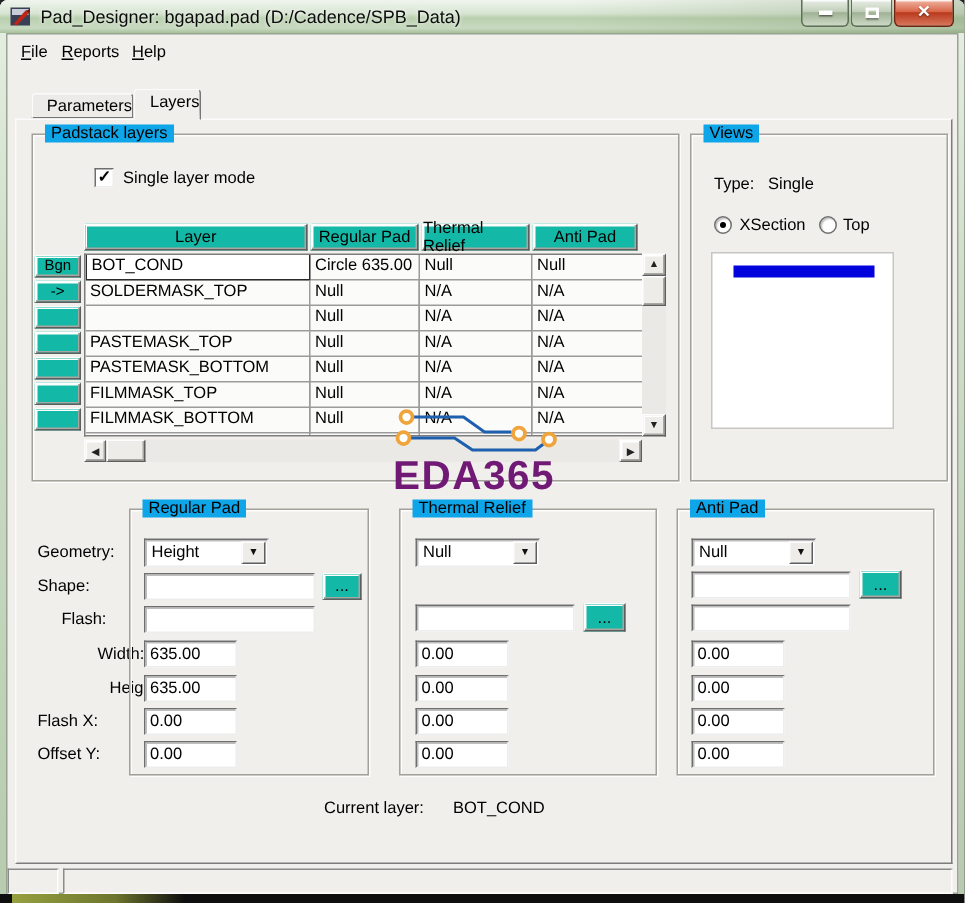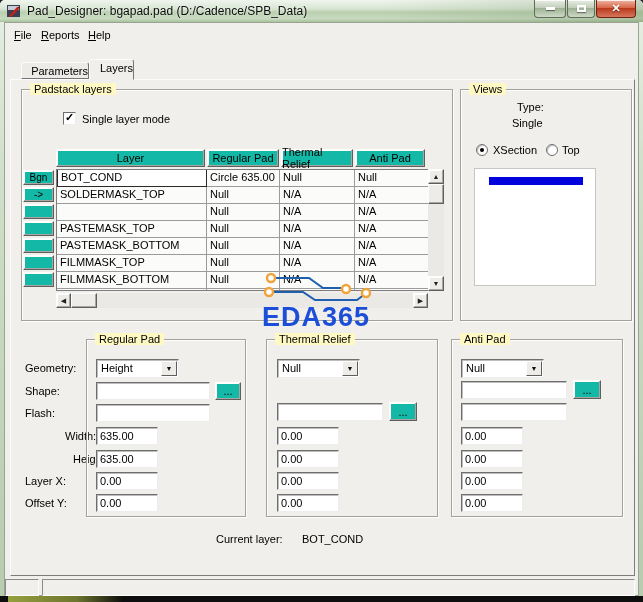--- a/index.html
+++ b/index.html
@@ -42,21 +42,21 @@
     border-radius:3px 3px 0 0; padding-top:2px; }
   .tab.inactive { left:16px; top:39px; width:68px; height:17px;
     border-bottom:1px solid #767676; background:#ecebe7; }
   .tab.active { left:84px; top:36px; width:45px; height:21px; z-index:3; }
 
   .tabpage { position:absolute; left:5px; top:56px; width:625px; height:497px;
     background:#f0efec; border:1px solid; border-color:#fbfbfb #7c7c7c #7c7c7c #fbfbfb; }
 
   .groupbox { position:absolute; border:1px solid #a2a29a;
     box-shadow:1px 1px 0 #fdfdfd, inset 1px 1px 0 #fdfdfd; }
-  .gb-title { position:absolute; top:-7px; left:8px; background:#fef9c3; padding:0 4px; white-space:nowrap; }
+  .gb-title { position:absolute; top:-7px; left:8px; background:#0ea5e9; padding:0 4px; white-space:nowrap; }
 
   
   .btn3d { position:absolute; background:#14b8a6;
     border:1px solid; border-color:#fdfdfd #5e5e5e #5e5e5e #fdfdfd;
     box-shadow:inset -1px -1px 0 #a8a8a2, inset 1px 1px 0 #fff;
     display:flex; align-items:center; justify-content:center; cursor:default; }
   .field { position:absolute; background:#fff; border:1px solid; border-color:#6e6e6e #ededed #ededed #6e6e6e;
     box-shadow:inset 1px 1px 0 #bdbdbd; font-family:"Liberation Sans",sans-serif; font-size:11px;
     padding:0 3px; outline:none; }
 
@@ -222,21 +222,21 @@
 
     <div class="sb" style="left:51px; top:270px; width:372px; height:15px;">
       <div class="sb-btn" style="left:0; top:0; width:15px; height:15px;">◀</div>
       <div class="sb-thumb" style="left:15px; top:0; width:26px; height:15px;"></div>
       <div class="sb-btn" style="right:0; top:0; width:15px; height:15px;">▶</div>
     </div>
 
     <div class="groupbox" style="left:455px; top:66px; width:172px; height:232px;">
       <span class="gb-title">Views</span>
     </div>
-    <span class="lbl" style="left:471px; top:78px;margin-left:41px;">Type:</span>
+    <span class="lbl" style="left:471px; top:94px;">Type:</span>
     <span class="lbl" style="left:507px; top:94px;">Single</span>
     <div class="radio selected" style="left:471px; top:121px;"></div>
     <span class="lbl" style="left:488px; top:121px;">XSection</span>
     <div class="radio" style="left:541px; top:121px;"></div>
     <span class="lbl" style="left:557px; top:121px;">Top</span>
     <div class="preview">
       <div class="preview-bar" style="background: rgb(2, 2, 221);"></div>
     </div>
 
     <svg class="watermark-trace" width="126" height="36" viewBox="0 0 126 36">
@@ -244,28 +244,28 @@
         <path d="M20 9 L54 9 L68 19 L86 19"></path>
         <path d="M18 23 L48 23 L60 31 L102 31 L110 25"></path>
       </g>
       <g fill="#fff" stroke="#f0a43c" stroke-width="2.5">
         <circle cx="16" cy="9" r="4"></circle>
         <circle cx="14" cy="23" r="4"></circle>
         <circle cx="91" cy="20" r="4"></circle>
         <circle cx="111" cy="24" r="4"></circle>
       </g>
     </svg>
-    <span class="watermark-text" style="color:#1d4ed8;text-align:center;">EDA365</span>
+    <span class="watermark-text" style="color:#701a75;text-align:center;">EDA365</span>
 
     <span class="lbl" style="left:20px; top:339px;">Geometry:</span>
     <span class="lbl" style="left:20px; top:362px;">Shape:</span>
-    <span class="lbl" style="left:20px; top:384px;">Flash:</span>
+    <span class="lbl" style="left:36px; top:384px;">Flash:</span>
     <span class="lbl" style="left:20px; top:407px;margin-left:40px;">Width:</span>
     <span class="lbl" style="left:20px; top:430px;padding-left:48px;">Height:</span>
-    <span class="lbl" style="left:20px; top:452px;">Layer X:</span>
+    <span class="lbl" style="left:20px; top:452px;">Flash X:</span>
     <span class="lbl" style="left:20px; top:474px;">Offset Y:</span>
 
     <div class="groupbox" style="left:81px; top:316px; width:160px; height:178px;">
       <span class="gb-title">Regular Pad</span>
     </div>
     <div class="combo" style="left:91px; top:336px; width:83px;">
       <span class="combo-text">Height</span>
       <span class="combo-btn"></span>
     </div>
     <input class="field" style="left: 91px; top: 359px; width: 114px; height: 18px;" value="">

